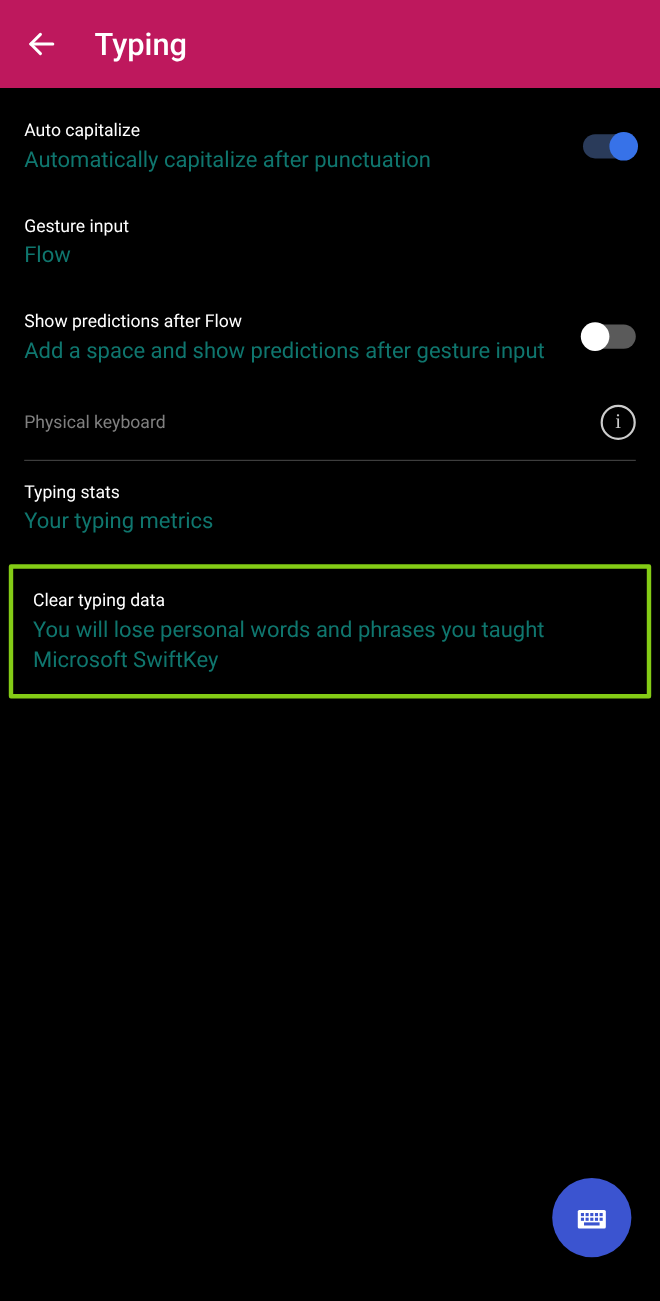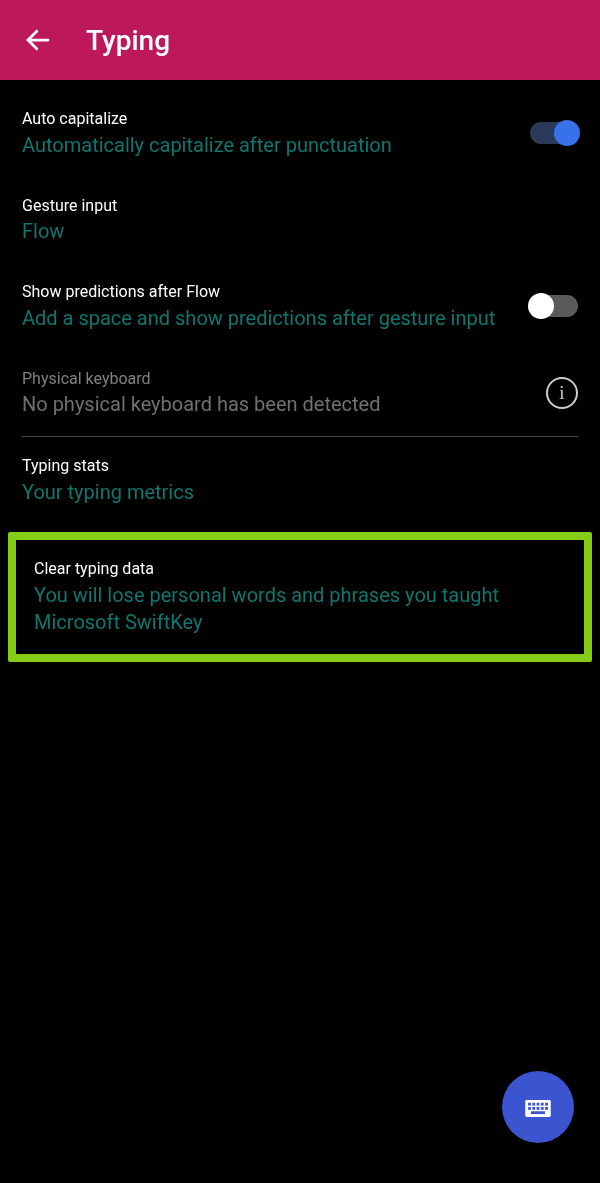--- a/index.html
+++ b/index.html
@@ -79,21 +79,21 @@
     font-size: 20px;
     line-height: 1.45;
     padding: 18px 38px 28px 38px;
   }
   .divider-thin {
     height: 1px;
     background: #444;
     margin: 0 22px;
   }
   .highlight {
-    border: 8px solid #84cc16;
+    border: 4px solid #84cc16;
     margin: 8px;
     border-radius: 2px;
   }
   .highlight .item { padding: 18px 18px; }
   .fab {
     position: absolute;
     right: 26px;
     bottom: 40px;
     width: 72px; height: 72px;
     border-radius: 50%;
@@ -142,21 +142,20 @@
       <div class="item-sub">Add a space and show predictions after gesture input</div>
     </div>
     <div class="toggle off">
         <div class="knob"></div>
       </div>
   </div>
 
   <div class="item disabled">
     <div class="item-text">
       <div class="item-title">Physical keyboard</div>
-      <div class="item-sub">No physical keyboard has been detected</div>
     </div>
     <div class="info-icon">i</div>
   </div>
 
 
   <div class="divider-thin"></div>
 
   <div class="item">
     <div class="item-text">
       <div class="item-title">Typing stats</div>

